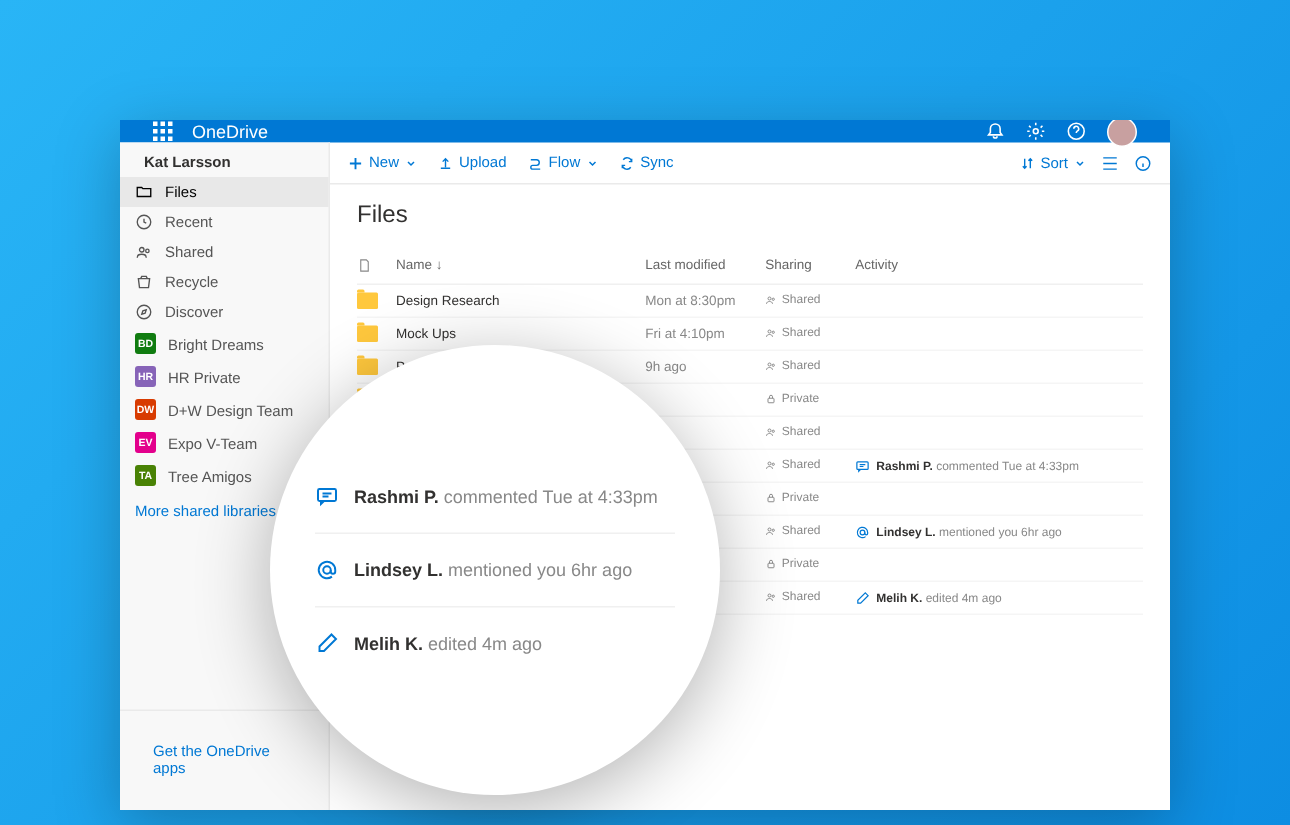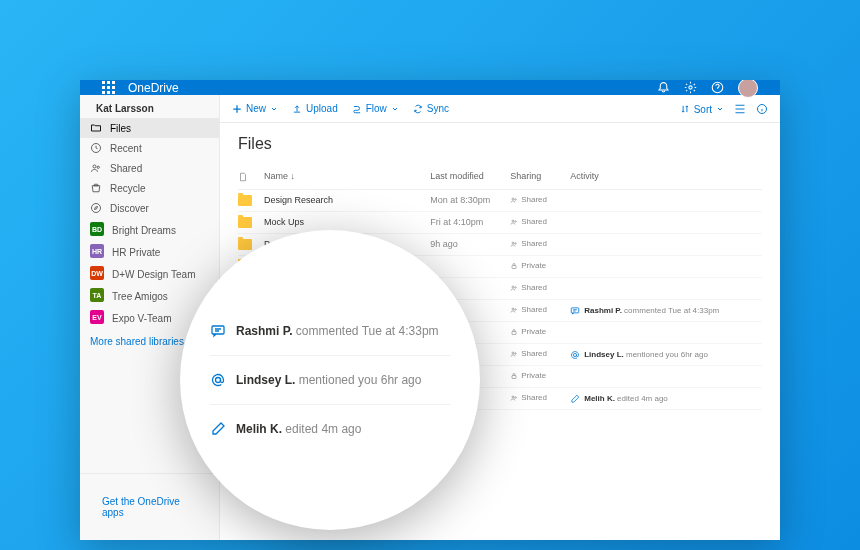--- a/index.html
+++ b/index.html
@@ -144,26 +144,26 @@
           </div>
           <div class="lib-item">
             <span class="lib-sq" style="background:#8764b8">HR</span>
             <span>HR Private</span>
           </div>
           <div class="lib-item">
             <span class="lib-sq" style="background:#d83b01">DW</span>
             <span>D+W Design Team</span>
           </div>
           <div class="lib-item">
+            <span class="lib-sq" style="background:#e3008c">EV</span>
+            <span>Expo V-Team</span>
+          </div>
+          <div class="lib-item">
             <span class="lib-sq" style="background:#498205">TA</span>
             <span>Tree Amigos</span>
-          </div>
-          <div class="lib-item">
-            <span class="lib-sq" style="background:#e3008c">EV</span>
-            <span>Expo V-Team</span>
           </div>
         </div>
       <div class="more-link">More shared libraries</div>
       <div class="get-apps">Get the OneDrive apps</div>
     </div>
     <div class="main">
       <div class="cmdbar">
         <div class="cmd">
             <svg width="10" height="10" viewBox="0 0 16 16" stroke="currentColor" stroke-width="2">
               <path d="M8 2v12M2 8h12"></path>

